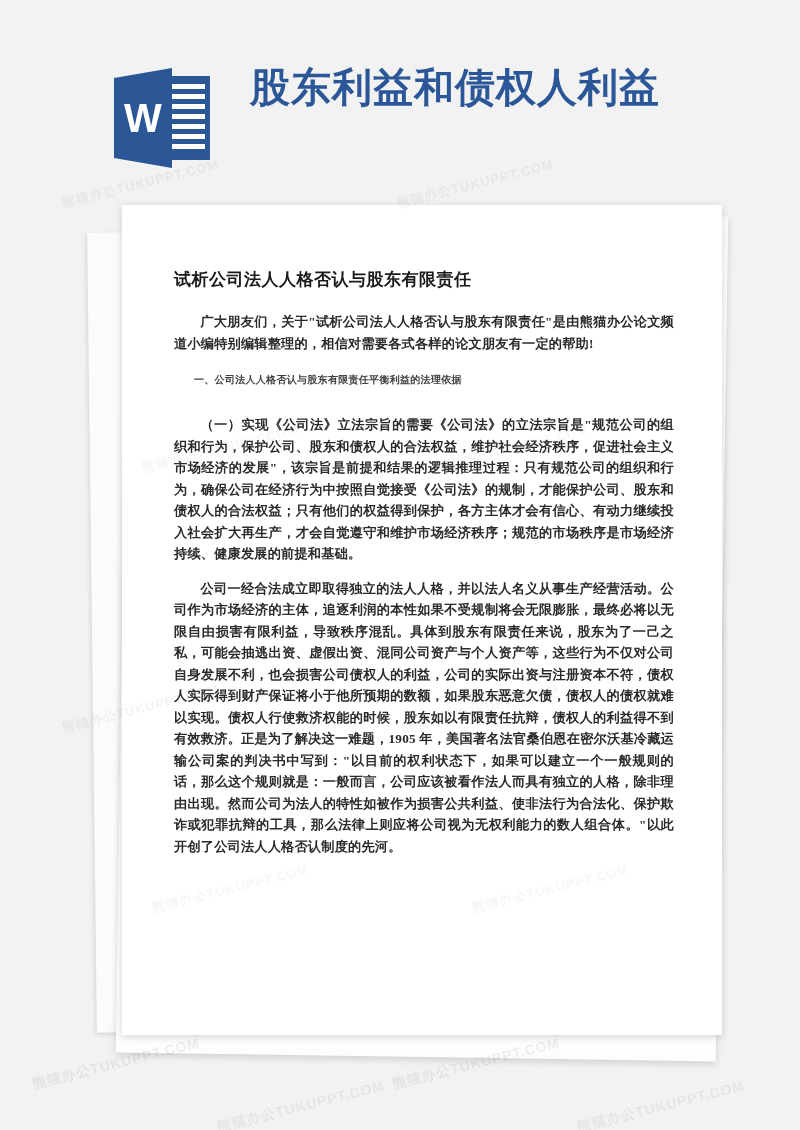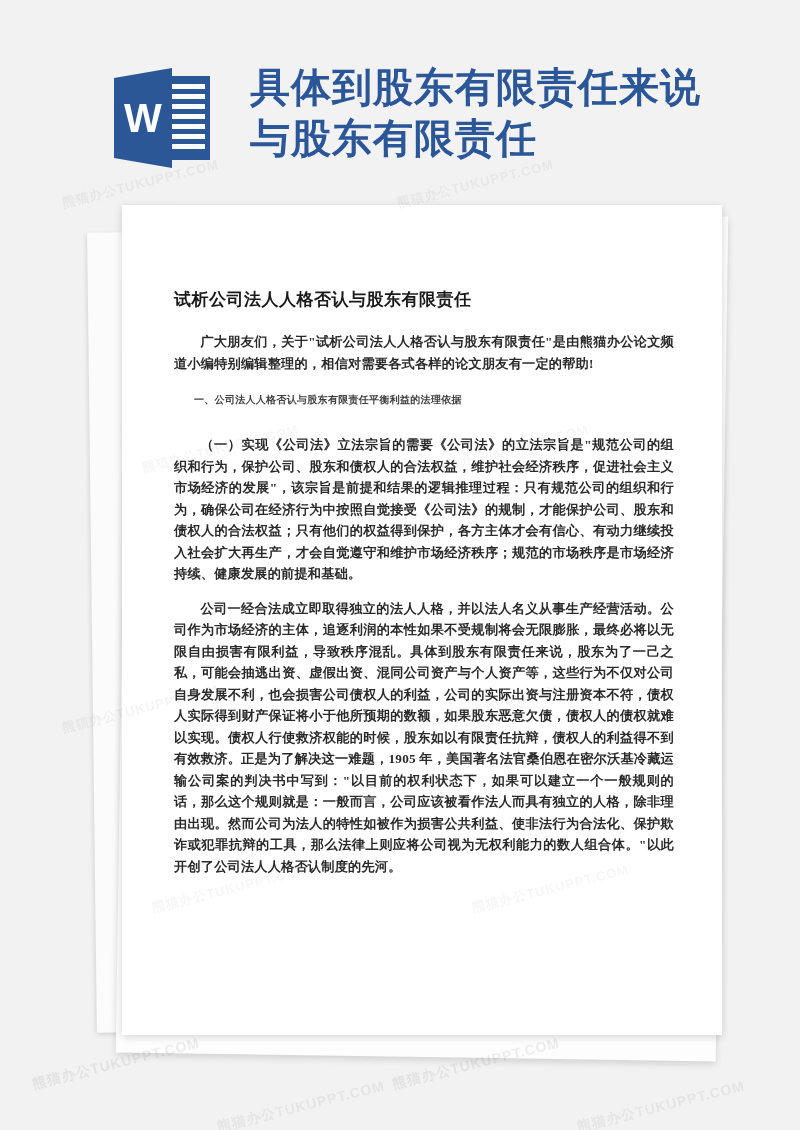--- a/index.html
+++ b/index.html
@@ -140,21 +140,21 @@
     left: 122px;
     top: 205px;
     width: 600px;
     height: 830px;
     background: #ffffff;
     box-shadow: 0 2px 8px rgba(0,0,0,0.16);
     z-index: 10;
     overflow: hidden;
   }
   .page-inner {
-    padding: 82px 48px 0 52px;
+    padding: 62px 48px 0 52px;
   }
   .doc-title {
     font-size: 17px;
     font-weight: 700;
     color: #1a1a1a;
     letter-spacing: 0.5px;
     margin: 0 0 18px 0;
     line-height: 26px;
   }
   .doc-h2 {
@@ -184,22 +184,21 @@
 <div class="sheet-back-bottom"></div>
 
 <div class="header">
   <div class="word-icon">
     <div class="page-body"></div>
     <div class="page-lines"></div>
     <div class="flap"></div>
     <div class="w-glyph">W</div>
   </div>
   <div class="big-title">
-    <div>具体到股东有限责任来说</div>
-    <div>与股东有限责任</div>
+    <div>股东利益和债权人利益</div>
   </div>
 </div>
 
 <div class="page">
   <div class="page-inner">
     <h1 class="doc-title">试析公司法人人格否认与股东有限责任</h1>
     <div id="paragraph-container">
         <p class="para">广大朋友们，关于"试析公司法人人格否认与股东有限责任"是由熊猫办公论文频道小编特别编辑整理的，相信对需要各式各样的论文朋友有一定的帮助!</p>
         <p class="doc-h2">一、公司法人人格否认与股东有限责任平衡利益的法理依据</p>
         <p class="para">（一）实现《公司法》立法宗旨的需要《公司法》的立法宗旨是"规范公司的组织和行为，保护公司、股东和债权人的合法权益，维护社会经济秩序，促进社会主义市场经济的发展"，该宗旨是前提和结果的逻辑推理过程：只有规范公司的组织和行为，确保公司在经济行为中按照自觉接受《公司法》的规制，才能保护公司、股东和债权人的合法权益；只有他们的权益得到保护，各方主体才会有信心、有动力继续投入社会扩大再生产，才会自觉遵守和维护市场经济秩序；规范的市场秩序是市场经济持续、健康发展的前提和基础。</p>

